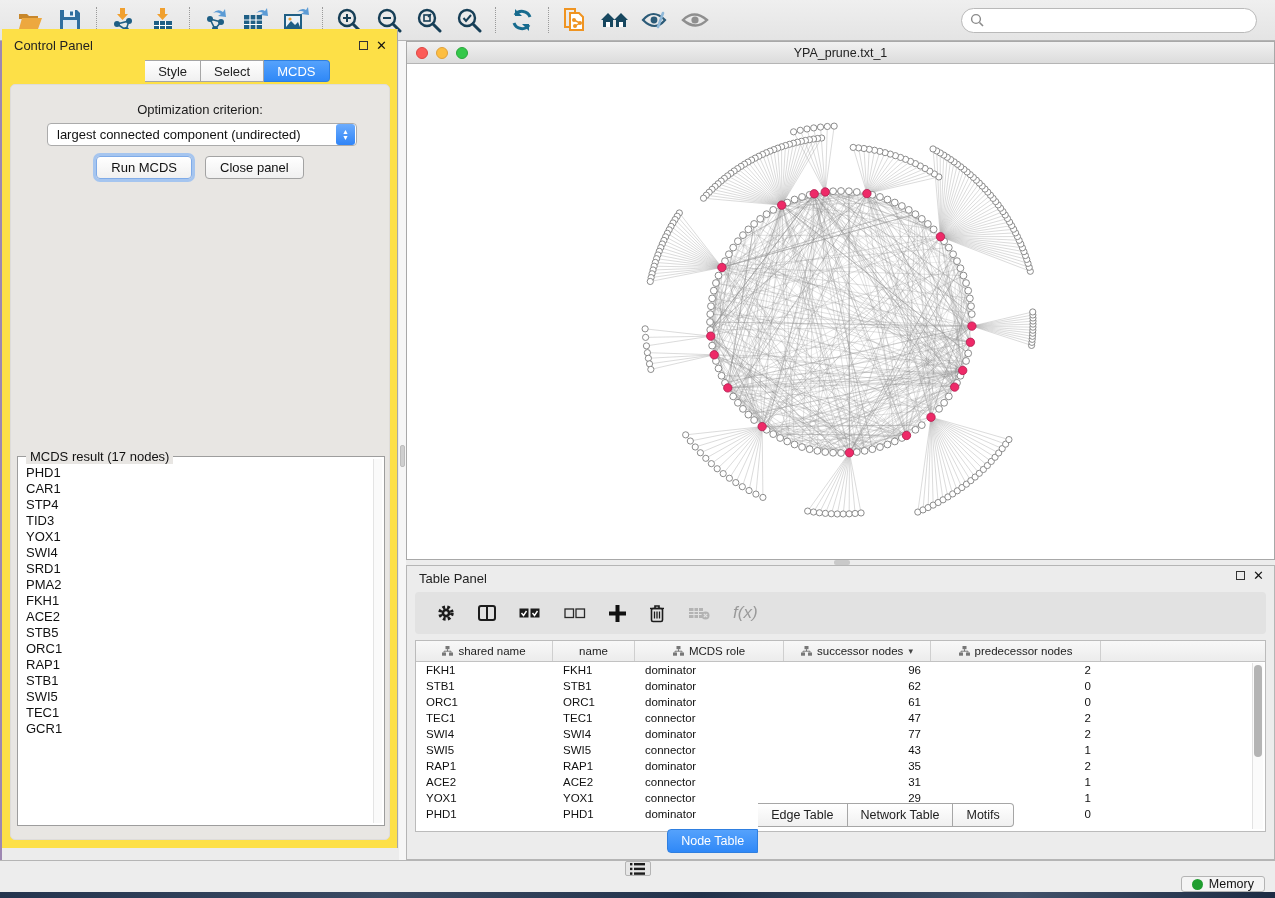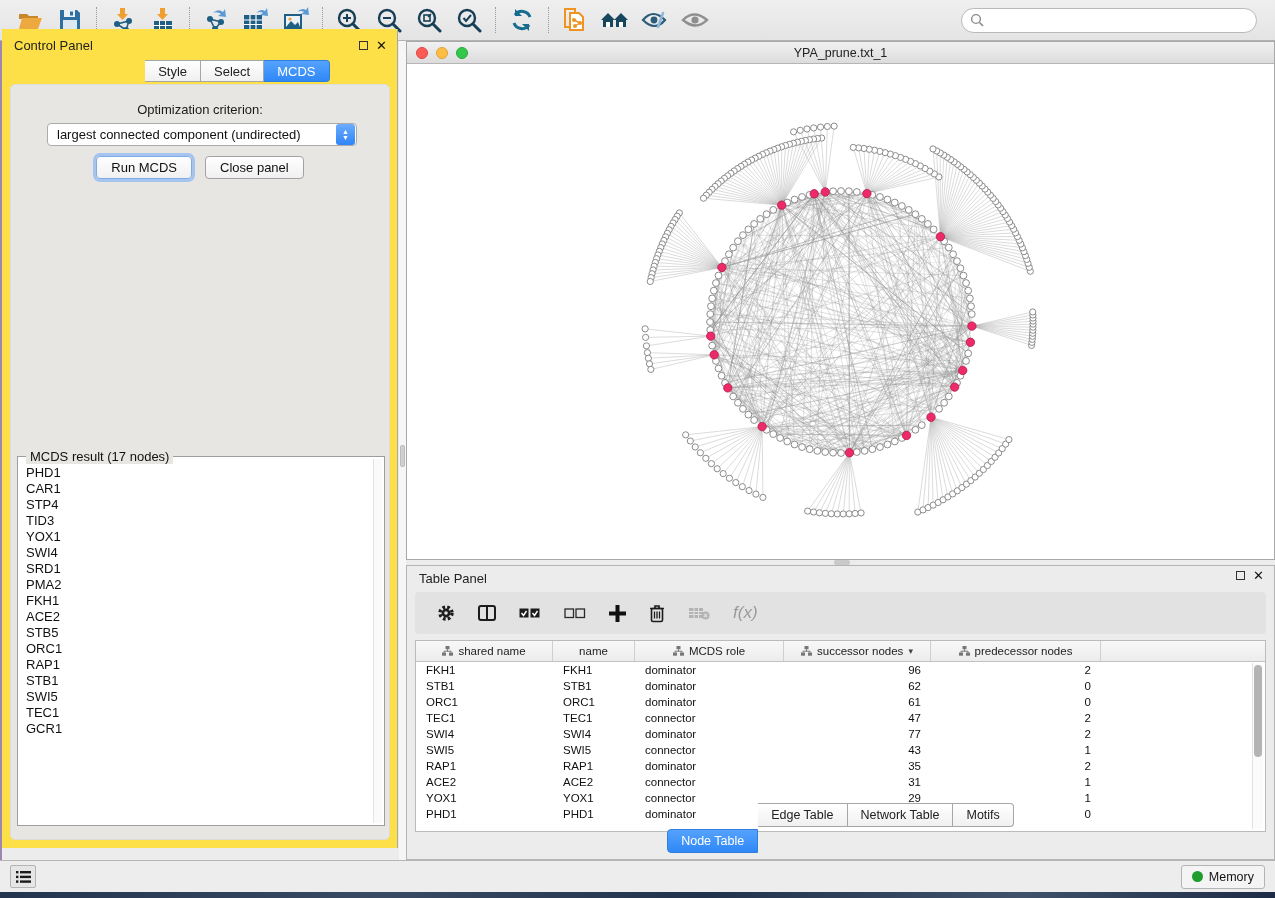--- a/index.html
+++ b/index.html
@@ -87,21 +87,21 @@
   #tbody .tr { display:flex; height:16px; align-items:center; font-size:11.5px; color:#111; }
   #tbody .td { padding:0 10px; white-space:nowrap; }
   #tbody .num { text-align:right; }
   #table-scroll { position:absolute; top:22px; bottom:2px; right:2px; width:11px; background:#fbfbfb; border-left:1px solid #e2e2e2; }
   #table-thumb { position:absolute; top:2px; left:1px; width:8px; height:92px; background:#b4b4b4; border-radius:5px; }
   #tp-tabs { left:0; right:0; bottom:6px; display:flex; justify-content:center; }
   #tp-tabs .seg { height:24px; font-size:12.5px; }
 
   
   #status-bar { left:0; top:860px; width:1275px; height:32px; background:#ededed; border-top:1px solid #b5b5b5;
-    display:flex; align-items:center; padding:0 10px; }
+    display:flex; align-items:center; padding:0 10px;flex-direction:column; }
   #list-btn { width:26px; height:23px; border:1px solid #b4b4b4; background:#e6e6e6; border-radius:2px;
     display:flex; align-items:center; justify-content:center; }
   #memory-btn { margin-left:auto; height:24px; border:1px solid #b4b4b4; background:#f4f4f4; border-radius:3px;
     display:flex; align-items:center; gap:6px; padding:0 10px; font-size:12.5px; color:#111; }
   #memory-dot { width:11px; height:11px; border-radius:50%; background:#1f9d2f; }
   #desktop-strip { left:0; top:892px; width:1275px; height:6px;
     background:linear-gradient(90deg,#24344e,#3a4a63 30%,#22324b 55%,#41516a 80%,#1d2c44); }
 </style>
 </head>
 <body>

